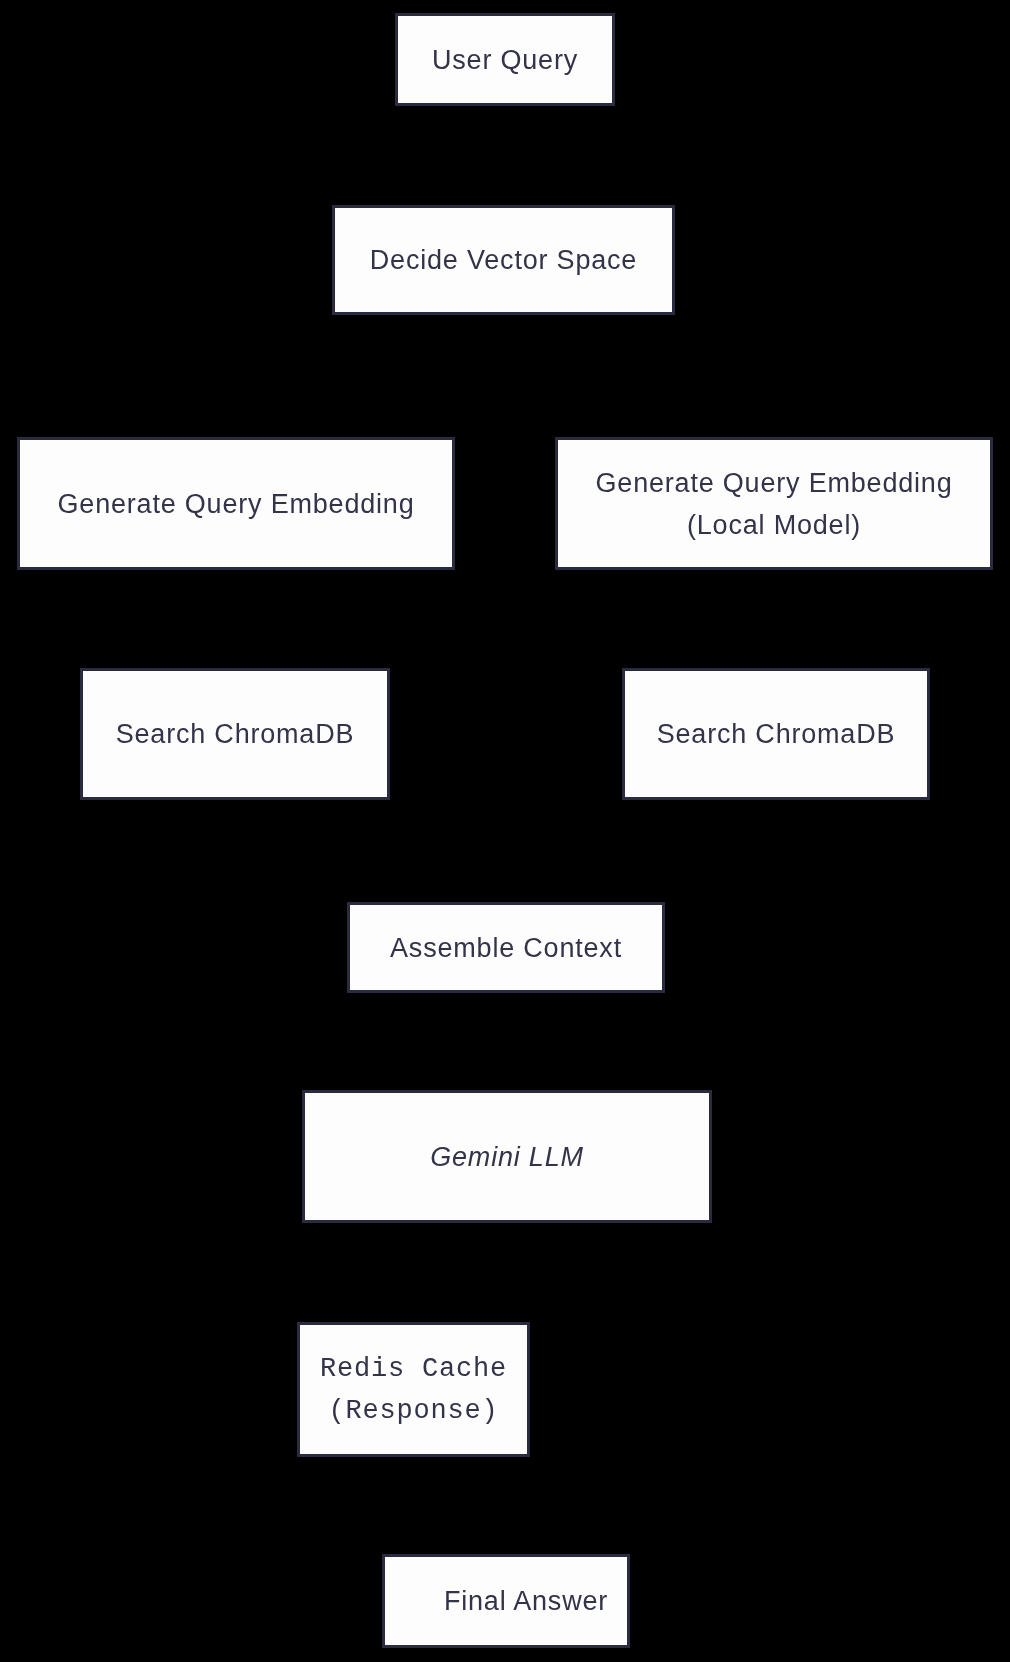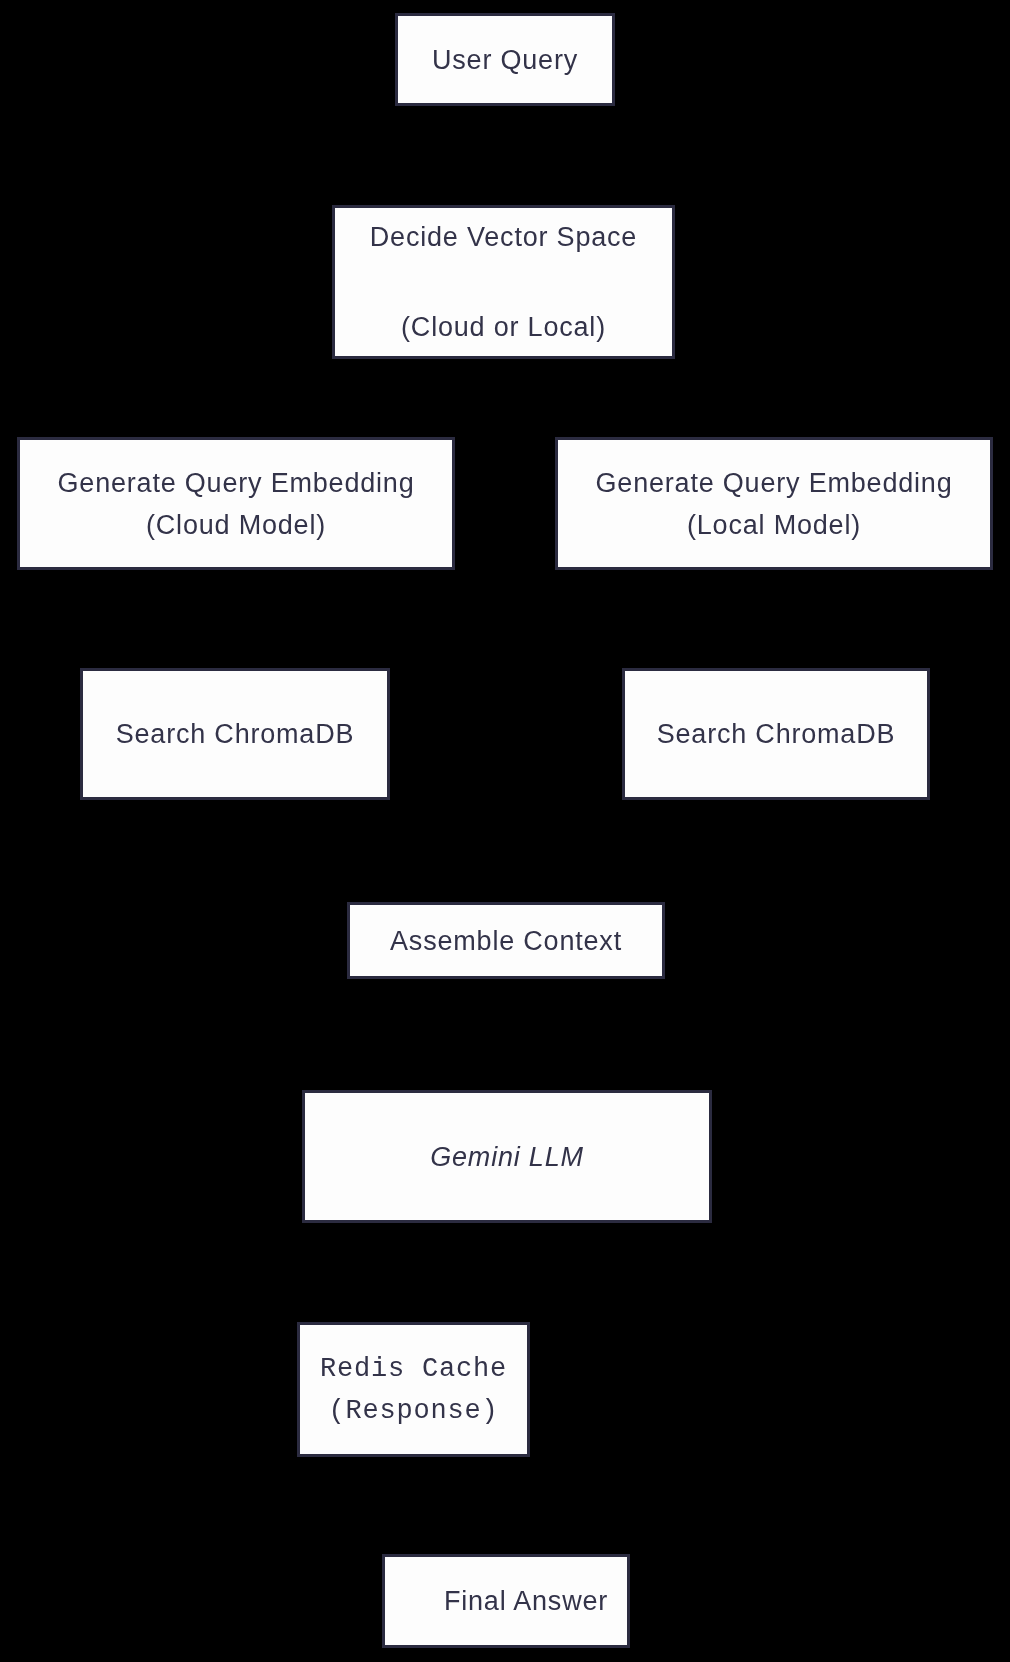--- a/index.html
+++ b/index.html
@@ -29,47 +29,45 @@
     font-size: 27px;
     letter-spacing: 0.8px;
   }
   .node .line {
     display: block;
     line-height: 42px;
     white-space: nowrap;
   }
   
   .n-user-query      { left: 395px; top: 13px;   width: 220px; height: 93px;  }
-  .n-decide          { left: 332px; top: 205px;  width: 343px; height: 154px; gap: 48px; }
+  .n-decide          { left: 332px; top: 205px;  width: 343px; height: 110px; gap: 48px; }
   .n-gen-cloud       { left: 17px;  top: 437px;  width: 438px; height: 133px; }
   .n-gen-local       { left: 555px; top: 437px;  width: 438px; height: 133px; }
   .n-search-cloud    { left: 80px;  top: 668px;  width: 310px; height: 132px; }
   .n-search-local    { left: 622px; top: 668px;  width: 308px; height: 132px; }
-  .n-assemble        { left: 347px; top: 902px;  width: 318px; height: 77px;  }
+  .n-assemble        { left: 347px; top: 902px;  width: 318px; height: 91px;  }
   .n-gemini          { left: 302px; top: 1090px; width: 410px; height: 133px; font-style: italic; }
   .n-redis           { left: 297px; top: 1322px; width: 233px; height: 135px; font-family: Liberation Mono, monospace; }
   .n-final           { left: 382px; top: 1554px; width: 248px; height: 94px; padding-left: 40px;  }
 </style>
 </head>
 <body>
 
 <div class="canvas">
 
   <div class="node n-user-query">
     <span class="line">User Query</span>
   </div>
 
   <div class="node n-decide">
     <span class="line">Decide Vector Space</span>
-    <span class="line">(Cloud or Local)</span>
   </div>
 
   <div class="node n-gen-cloud">
     <span class="line">Generate Query Embedding</span>
-    <span class="line">(Cloud Model)</span>
   </div>
 
   <div class="node n-gen-local">
     <span class="line">Generate Query Embedding</span>
     <span class="line">(Local Model)</span>
   </div>
 
   <div class="node n-search-cloud">
     <span class="line">Search ChromaDB</span>
   </div>

